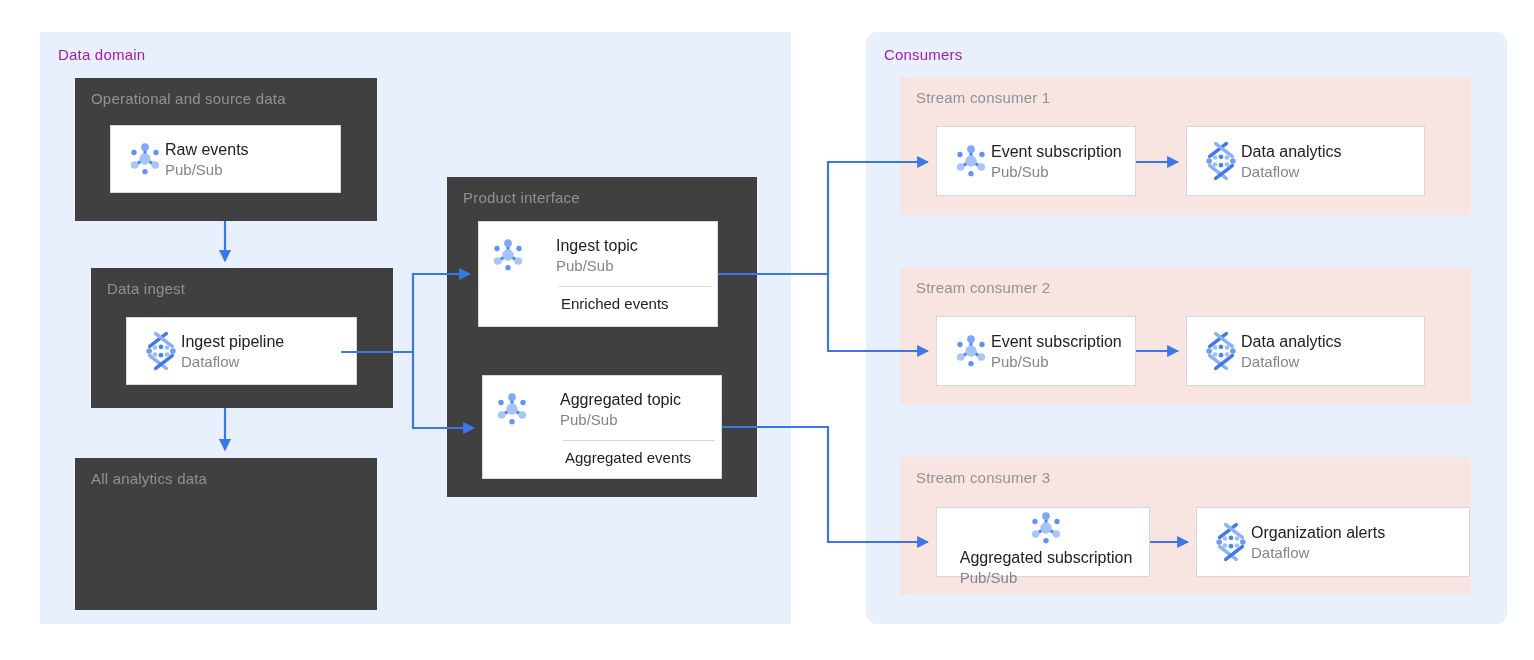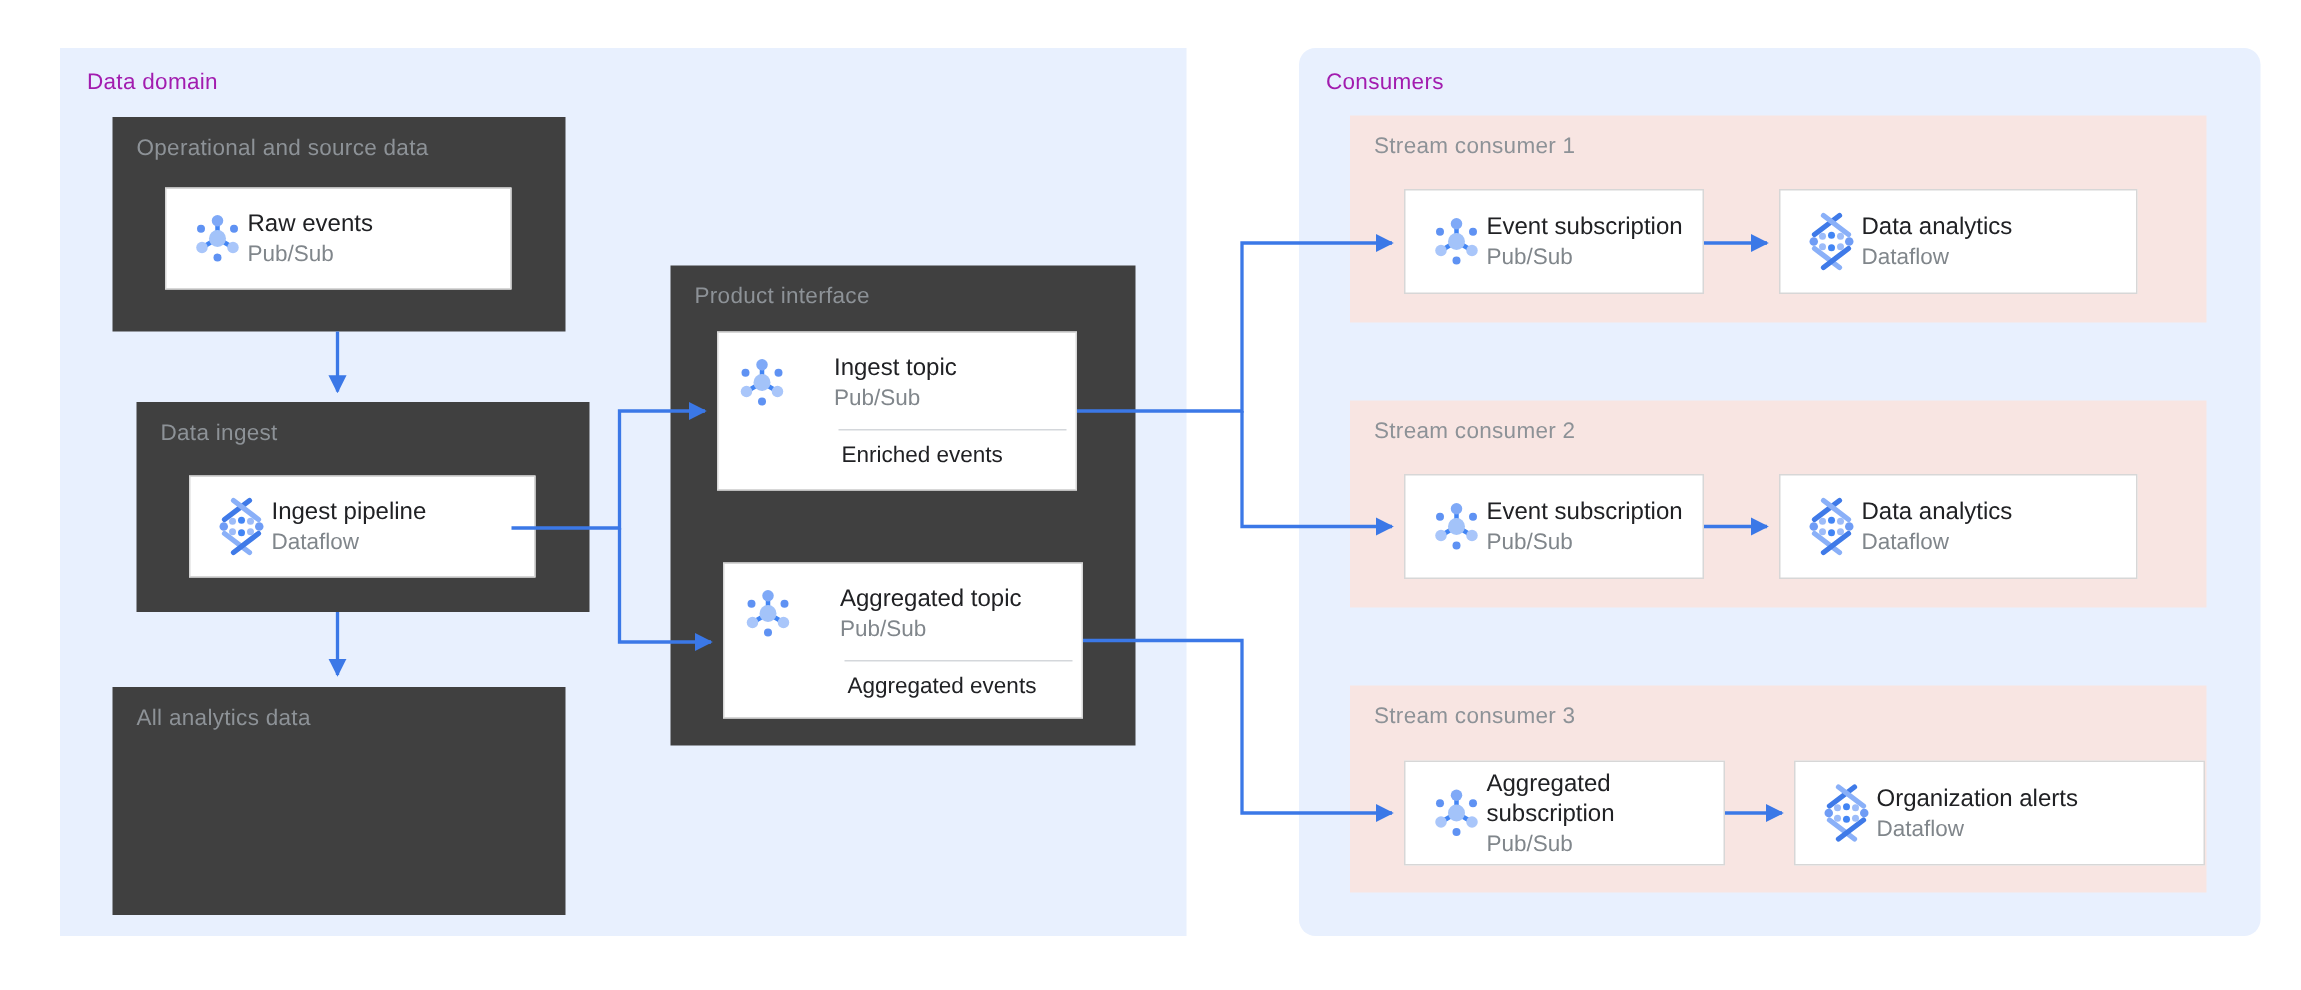--- a/index.html
+++ b/index.html
@@ -185,21 +185,21 @@
           </svg>
         <div class="txt">
           <span class="card-title">Data analytics</span>
           <span class="card-product">Dataflow</span>
         </div>
       </div>
     </div>
 
     <div class="group-pink" style="left:34px;top:425px;width:571px;height:138px;">
       <div class="group-label">Stream consumer 3</div>
-      <div class="card simple-card" style="left:36px;top:50px;width:214px;height:70px;">
+      <div class="card simple-card" style="left:36px;top:50px;width:214px;height:70px;flex-direction:column;">
         <svg class="icon">
             <use href="#i-pubsub"></use>
           </svg>
         <div class="txt">
           <span class="card-title">Aggregated subscription</span>
           <span class="card-product">Pub/Sub</span>
         </div>
       </div>
       <div class="card simple-card" style="left:296px;top:50px;width:274px;height:70px;">
         <svg class="icon">

